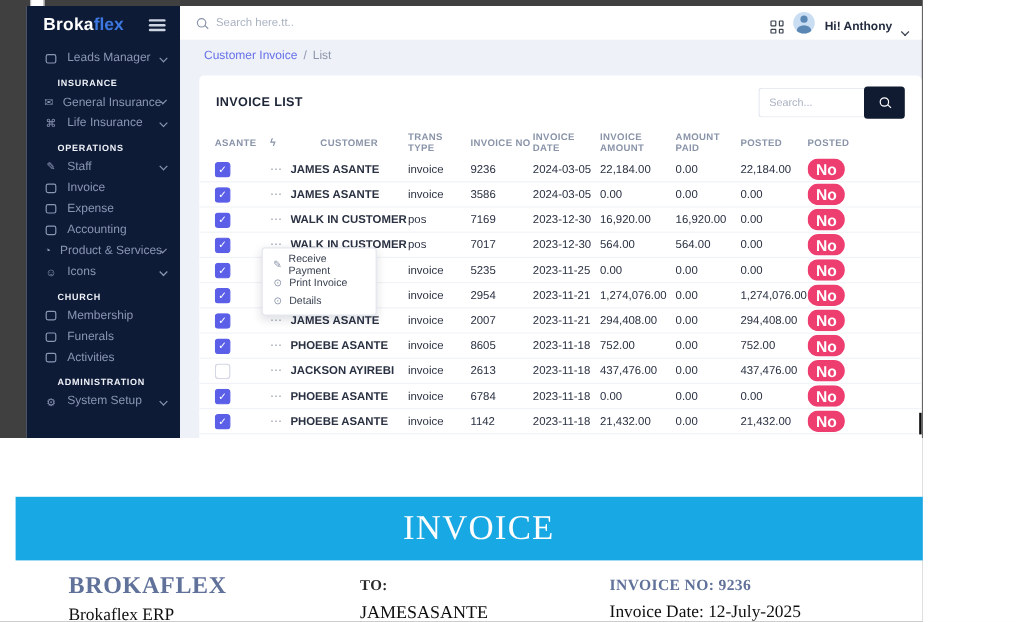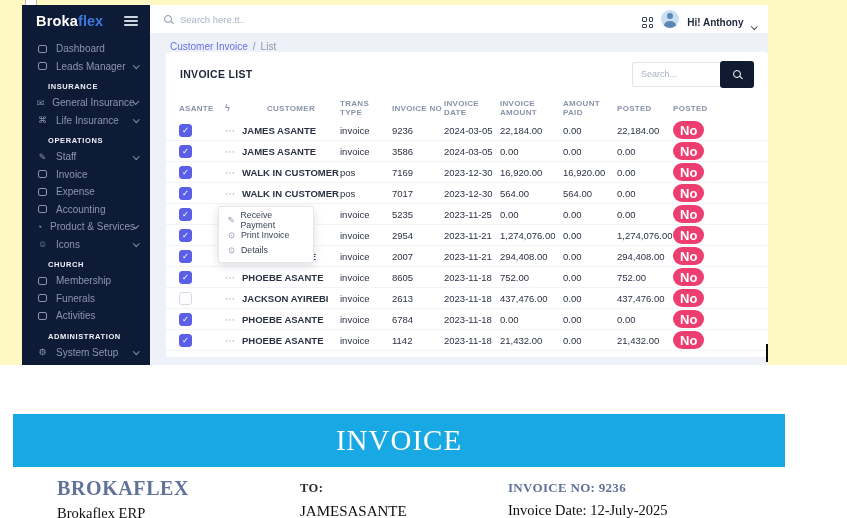--- a/index.html
+++ b/index.html
@@ -1,17 +1,17 @@
 <!DOCTYPE html>
 <html><head>
 <meta charset="utf-8">
 <style>
   * { margin:0; padding:0; box-sizing:border-box; }
   html,body { background:#fff; }
-  .stage { position:relative; width:847px; height:518px; overflow:hidden; background:#fef9c3;
+  .stage { position:relative; width:769px; height:518px; overflow:hidden; background:#404040;
            font-family:"Liberation Sans", sans-serif; }
 
   
   .win-artifact { position:absolute; left:25px; top:0; width:12px; height:7px;
                   border:1px solid #b8b8b8; border-top:none; background:#fff; }
 
   
   .app { position:absolute; left:22px; top:5px; width:746px; height:360px; background:#eff1f8; }
 
   
@@ -46,21 +46,21 @@
   .avatar::before { content:''; position:absolute; top:3px; left:6px; width:6px; height:6px; border-radius:50%; background:#5b87b5; }
   .avatar::after { content:''; position:absolute; top:11px; left:3px; width:12px; height:9px; border-radius:50%; background:#5b87b5; }
   .greeting { font-size:10px; font-weight:700; color:#232c3e; }
   .chev.dk { color:#3a4250; margin-top:-2px; }
 
   .breadcrumb { height:27px; display:flex; align-items:center; padding-left:20px; font-size:10px; gap:5px; }
   .bc-link { color:#6571e8; }
   .bc-sep, .bc-cur { color:#8d96ab; }
 
   
-  .card { position:absolute; left:16px; top:47px; width:602px; height:305px; background:#fff; border-radius:4px 4px 0 0; overflow:hidden; }
+  .card { position:absolute; left:16px; top:58px; width:602px; height:305px; background:#fff; border-radius:4px 4px 0 0; overflow:hidden; }
   .card-head { height:44px; display:flex; align-items:center; justify-content:space-between; padding:0 14px; }
   .card-title { font-size:10.5px; font-weight:700; color:#1d2537; letter-spacing:.3px; }
   .tbl-search { display:flex; align-items:center; }
   .tbl-search input { width:88px; height:25px; border:1px solid #e2e5ee; border-right:none; border-radius:3px 0 0 3px;
                       font-size:9px; padding:0 8px; outline:none; color:#4a5468; font-family:"Liberation Sans", sans-serif; }
   .tbl-search input::placeholder { color:#aab1c2; }
   .tbl-search button { width:34px; height:27px; background:#101a30; border:none; border-radius:3px;
                        display:flex; align-items:center; justify-content:center; cursor:pointer; }
 
   .thead { display:flex; align-items:center; height:24px; padding-left:13px; }
@@ -113,26 +113,20 @@
         <div class="logo">
           <span class="logo-bold">Broka</span><span class="logo-accent">flex</span>
         </div>
         <span class="burger">
             <span></span>
             <span></span>
             <span></span>
           </span>
       </div>
       <nav class="nav">
-          <div class="nav-item">
-            <span class="nav-ico">
-              <span class="sq"></span>
-            </span>
-            <span class="nav-text">Dashboard</span>
-          </div>
           <div class="nav-item">
             <span class="nav-ico">
               <span class="sq"></span>
             </span>
             <span class="nav-text">Leads Manager</span>
             <span class="chev"></span>
           </div>
           <div class="nav-label">INSURANCE</div>
           <div class="nav-item">
             <span class="nav-ico">✉</span>

